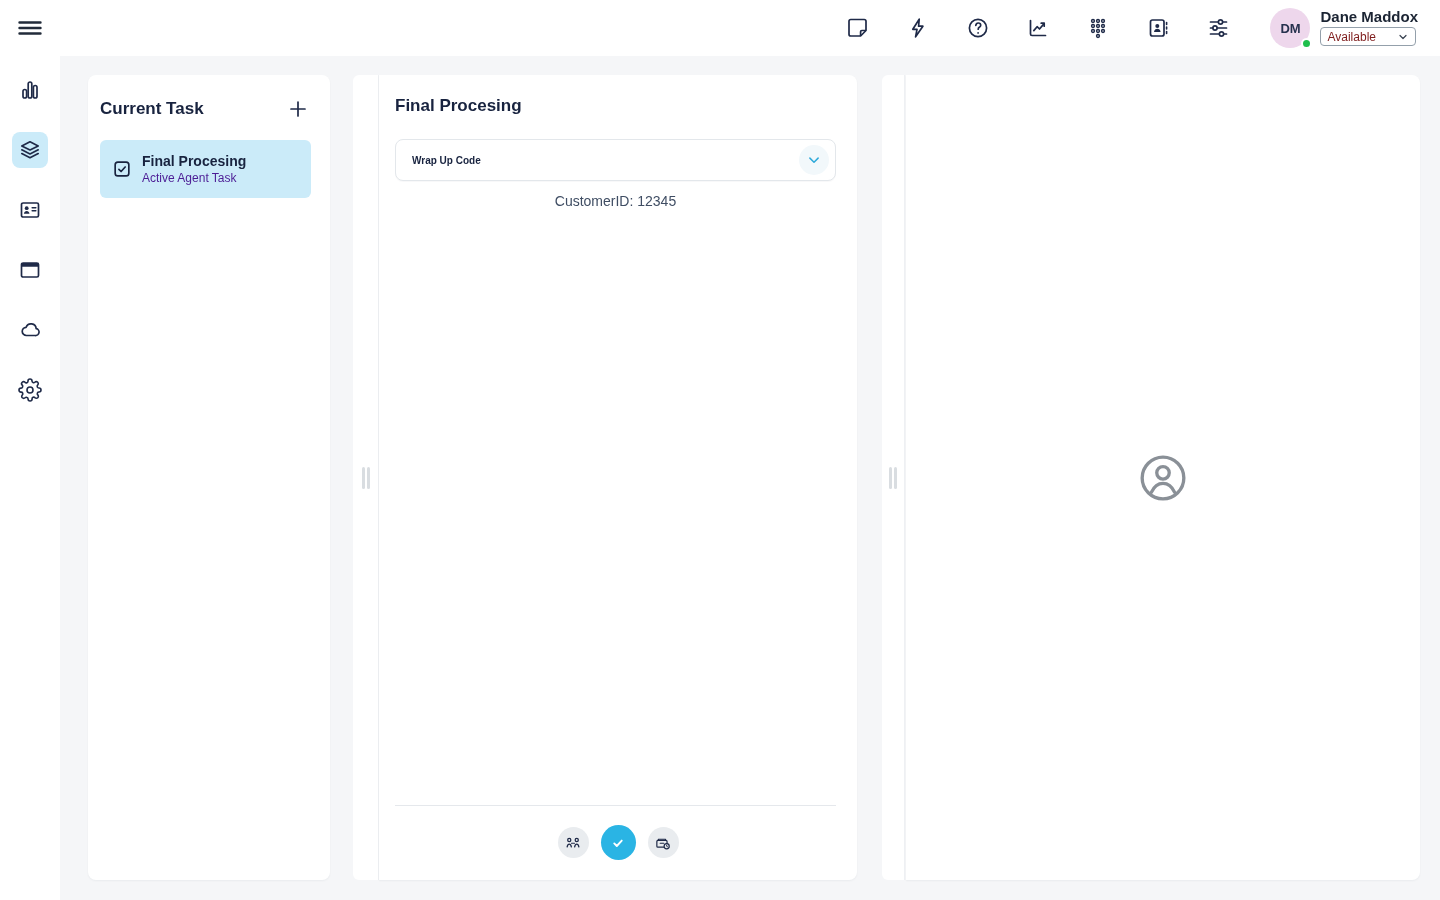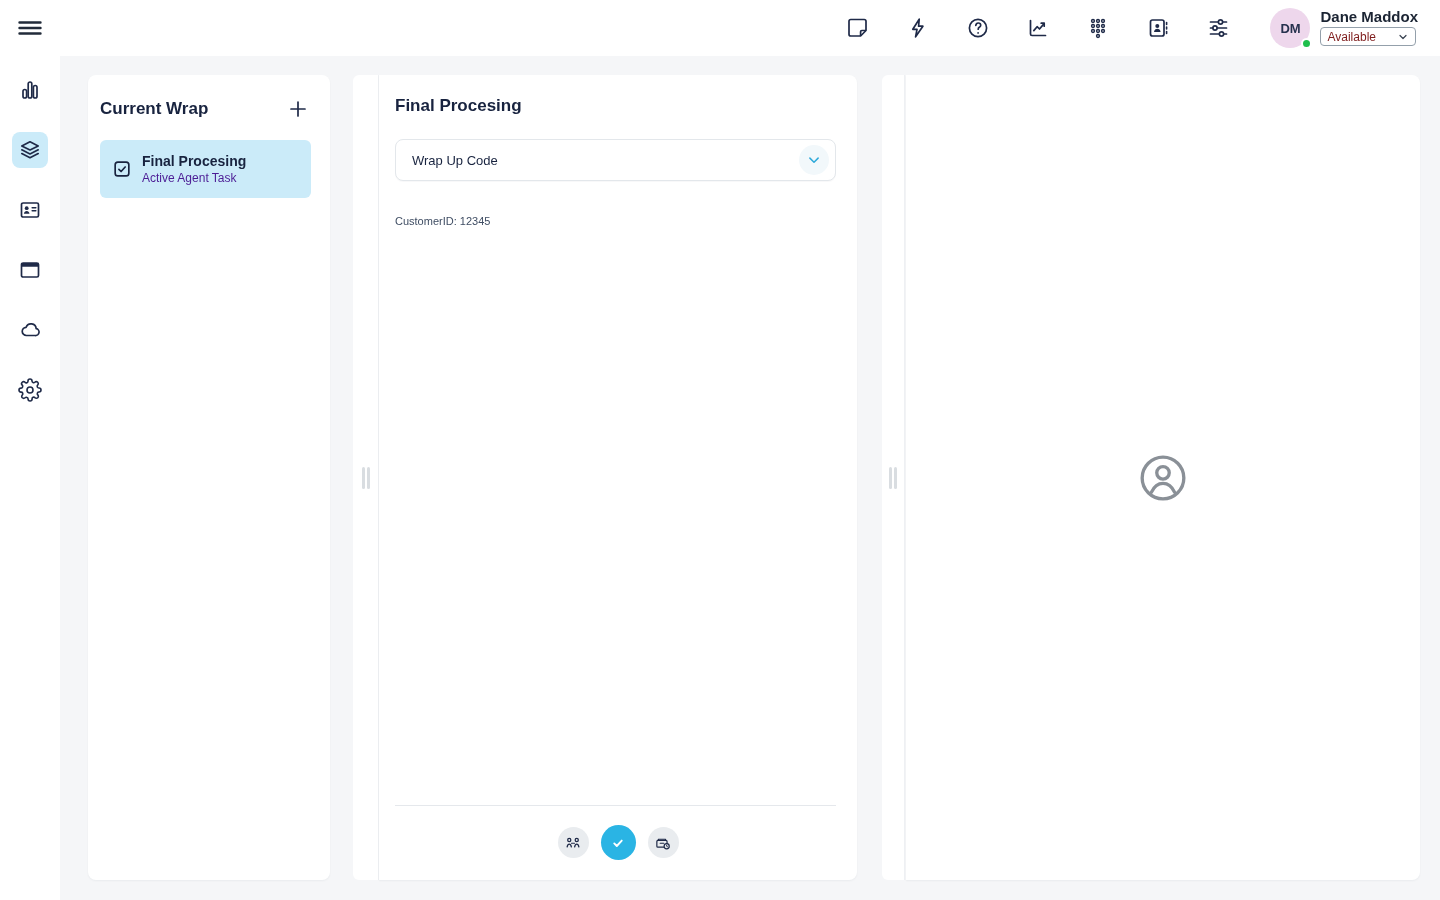--- a/index.html
+++ b/index.html
@@ -56,24 +56,24 @@
   .task-sub{font-size:12px;color:#4c1d95;line-height:14px;}
 
   
   .pb-inner{padding:21px 21px 0 16px;}
   .pb-title{font-size:17px;font-weight:700;color:#18233f;line-height:20px;}
   .pb-timer{margin-top:13px;font-size:14px;font-weight:500;color:#25304a;line-height:18px;letter-spacing:.3px;}
   .accordions{margin-top:23px;display:flex;flex-direction:column;gap:20px;}
   .accordion{height:42px;border:1px solid #e3e7eb;border-radius:8px;background:#fff;
              display:flex;align-items:center;justify-content:space-between;padding:0 6px 0 16px;cursor:pointer;
              box-shadow:0 1px 1px rgba(20,30,50,.03);}
-  .acc-label{font-size:13px;font-weight:400;color:#18233f;}
+  .acc-label{font-size:10px;font-weight:700;color:#18233f;}
   .acc-chevron{width:30px;height:30px;border-radius:50%;background:#f2f8fb;display:flex;
                align-items:center;justify-content:center;cursor:pointer;border:none;padding:0;}
-  .customer-note{margin-top:32px;font-size:11px;color:#3f4d63;line-height:17px;}
+  .customer-note{margin-top:12px;font-size:14px;color:#3f4d63;line-height:17px;text-align:center;}
   .pb-sep{position:absolute;left:16px;right:21px;bottom:74px;border-top:1px solid #e5e8ec;}
   .pb-actions{position:absolute;left:0;right:0;bottom:20px;display:flex;align-items:center;justify-content:center;gap:12px;}
   .round-btn{width:31px;height:31px;border-radius:50%;background:#e9ecef;border:none;padding:0;
              display:flex;align-items:center;justify-content:center;cursor:pointer;}
   .round-btn.primary{width:35px;height:35px;background:#2ab4e4;}
 
   
   .placeholder{position:absolute;left:50%;top:50%;transform:translate(-50%,-50%);}
 
   svg{display:block;}
@@ -204,21 +204,21 @@
         <circle cx="12" cy="12" r="3"></circle>
         <path d="M19.4 15a1.65 1.65 0 0 0 .33 1.82l.06.06a2 2 0 1 1-2.83 2.83l-.06-.06a1.65 1.65 0 0 0-1.82-.33 1.65 1.65 0 0 0-1 1.51V21a2 2 0 1 1-4 0v-.09A1.65 1.65 0 0 0 9 19.4a1.65 1.65 0 0 0-1.82.33l-.06.06a2 2 0 1 1-2.83-2.83l.06-.06a1.65 1.65 0 0 0 .33-1.82 1.65 1.65 0 0 0-1.51-1H3a2 2 0 1 1 0-4h.09A1.65 1.65 0 0 0 4.6 9a1.65 1.65 0 0 0-.33-1.82l-.06-.06a2 2 0 1 1 2.83-2.83l.06.06a1.65 1.65 0 0 0 1.82.33H9a1.65 1.65 0 0 0 1-1.51V3a2 2 0 1 1 4 0v.09a1.65 1.65 0 0 0 1 1.51 1.65 1.65 0 0 0 1.82-.33l.06-.06a2 2 0 1 1 2.83 2.83l-.06.06a1.65 1.65 0 0 0-.33 1.82V9a1.65 1.65 0 0 0 1.51 1H21a2 2 0 1 1 0 4h-.09a1.65 1.65 0 0 0-1.51 1z"></path>
       </svg>
     </button>
   </div>
 
   <div class="content">
 
     <div class="panel panel-a">
       <div class="pa-header">
-        <div class="pa-title">Current Wrap</div>
+        <div class="pa-title">Current Task</div>
         <button class="add-btn">
           <svg width="22" height="22" viewBox="0 0 22 22" fill="none" stroke="#1f2a48" stroke-width="1.7" stroke-linecap="round">
             <path d="M11 4v14M4 11h14"></path>
           </svg>
         </button>
       </div>
       <div class="task-card">
         <svg width="20" height="20" viewBox="0 0 24 24" fill="none" stroke="#18233f" stroke-width="2" stroke-linecap="round" stroke-linejoin="round">
           <rect x="3.8" y="3.8" width="16.4" height="16.4" rx="3.2"></rect>
           <path d="M8.3 12.4l2.6 2.6 4.9-5.4"></path>

